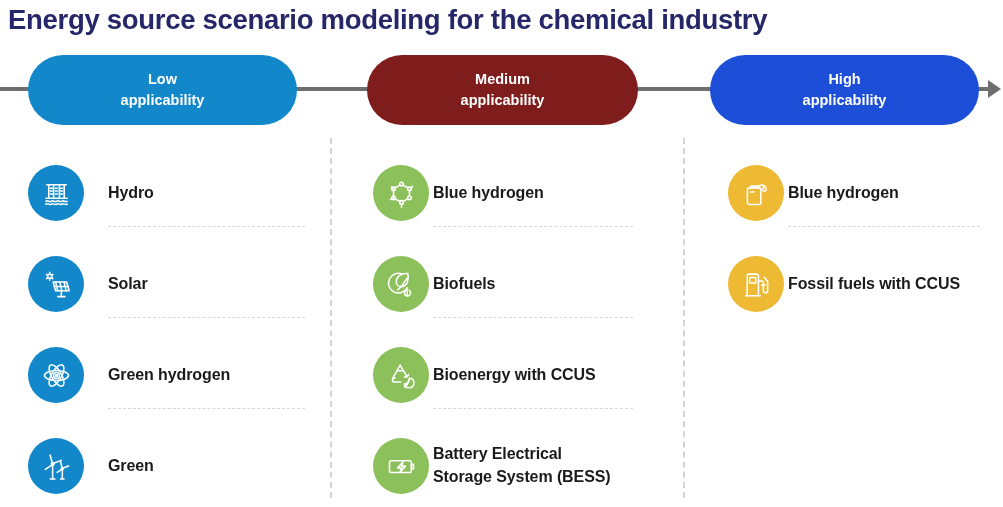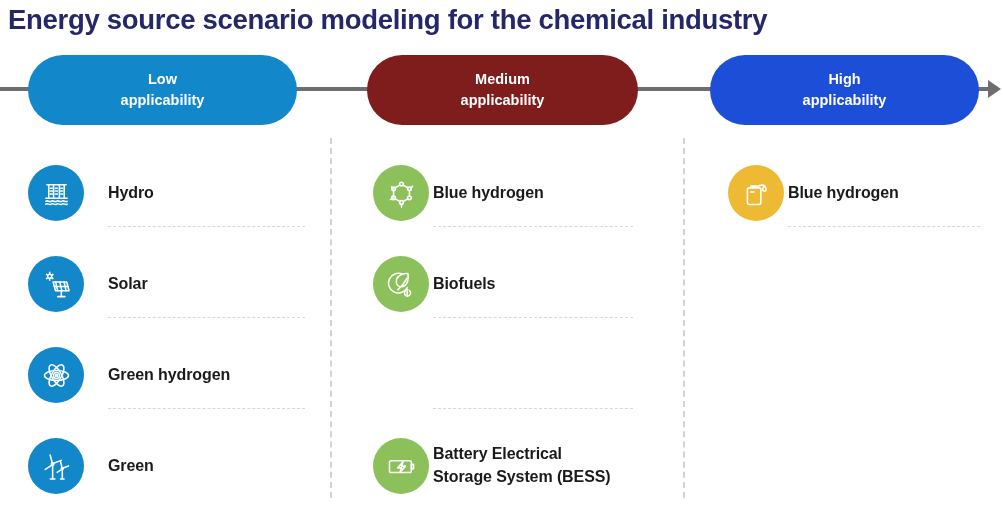--- a/index.html
+++ b/index.html
@@ -262,20 +262,37 @@
       <path d="M24.3 22.2c1.8 2.3 1.2 4.6-.9 5.4-2 .8-4-.4-4.3-2.5-.3-2.2 1.4-3.8 3.4-3.8"></path>
       <path d="M21.9 23.1v4.8"></path>
     </g>
             </svg>
           </div>
           <div class="item-label" style="left: 88px;">
             <div>Biofuels</div>
           </div>
         </div>
         <div class="item-sep" style="top: 187px; left: 88px; width: 200px;"></div>
+        <div class="item" style="top: 200px;">
+          <div class="icon-circle" style="background: rgb(140, 192, 91);">
+            <svg viewBox="0 0 32 32">
+              <g fill="none" stroke="#ffffff" stroke-width="1.6" stroke-linecap="round" stroke-linejoin="round">
+      <path d="M14.6 5.2 17.9 11M17.9 11h-6.6l3.3-5.8z" fill="none"></path>
+      <path d="M11.5 11 6.6 19.6M6.6 19.6l2.6-1.1M6.6 19.6l.6 2.7"></path>
+      <path d="M7.6 22.8h7.6"></path>
+      <path d="M18.2 11.2l3.6 6.2M21.8 17.4l-2.8.1M21.8 17.4l1.4-2.4"></path>
+      <path d="M24 18.9c3 0 4.8 2 4.8 4.8 0 3.1-2.3 5-5.3 5-2.5 0-4.4-1.6-4.7-4 2.9.4 5.2-2.1 5.2-5.8z"></path>
+      <path d="M19.5 28.1c1.9-1.9 3.3-4.3 4.4-7.2"></path>
+    </g>
+            </svg>
+          </div>
+          <div class="item-label" style="left: 88px;">
+            <div>Bioenergy with CCUS</div>
+          </div>
+        </div>
         <div class="item-sep" style="top: 278px; left: 88px; width: 200px;"></div>
         <div class="item" style="top: 291px;">
           <div class="icon-circle" style="background: rgb(140, 192, 91);">
             <svg viewBox="0 0 32 32">
               <g fill="none" stroke="#ffffff" stroke-width="1.6" stroke-linecap="round" stroke-linejoin="round">
       <rect x="3.6" y="10" width="22.6" height="12.2" rx="1.9"></rect>
       <path d="M26.2 13.8h2.2v4.6h-2.2z"></path>
       <path d="M17.5 11.3l-5.6 6.1h4.1l-1.5 4.4 5.6-6.2h-4.1z"></path>
     </g>
             </svg>
@@ -297,16 +314,32 @@
       <path d="M24.4 8.2c1.5 2.1 1.9 3.6 1.2 4.7-.6 1-1.9 1.1-2.7.3-.8-.8-.6-2.2.4-3.5z"></path>
       <path d="M9.9 14.5h3.6"></path>
     </g>
             </svg>
           </div>
           <div class="item-label" style="left: 88px;">
             <div>Blue hydrogen</div>
           </div>
         </div>
         <div class="item-sep" style="top: 96px; left: 88px; width: 192px;"></div>
+        <div class="item" style="top: 109px;">
+          <div class="icon-circle" style="background: rgb(238, 185, 51);">
+            <svg viewBox="0 0 32 32">
+              <g fill="none" stroke="#ffffff" stroke-width="1.6" stroke-linecap="round" stroke-linejoin="round">
+      <path d="M6.4 27.6V7.1c0-1 .8-1.8 1.8-1.8h8c1 0 1.8.8 1.8 1.8v20.5"></path>
+      <path d="M4.8 27.6h15.2"></path>
+      <path d="M9 8.8h6.2v5.6H9z"></path>
+      <path d="M18 12.4h3.3c1 0 1.8.8 1.8 1.8v8.2c0 1.2 1 2.2 2.2 2.2s2.2-1 2.2-2.2V12.8l-3.2-4.1"></path>
+      <path d="M21.3 16.5h3.6"></path>
+    </g>
+            </svg>
+          </div>
+          <div class="item-label" style="left: 88px;">
+            <div>Fossil fuels with CCUS</div>
+          </div>
+        </div>
       </div>
     </div>
 
 </div>
 
 </body></html>

